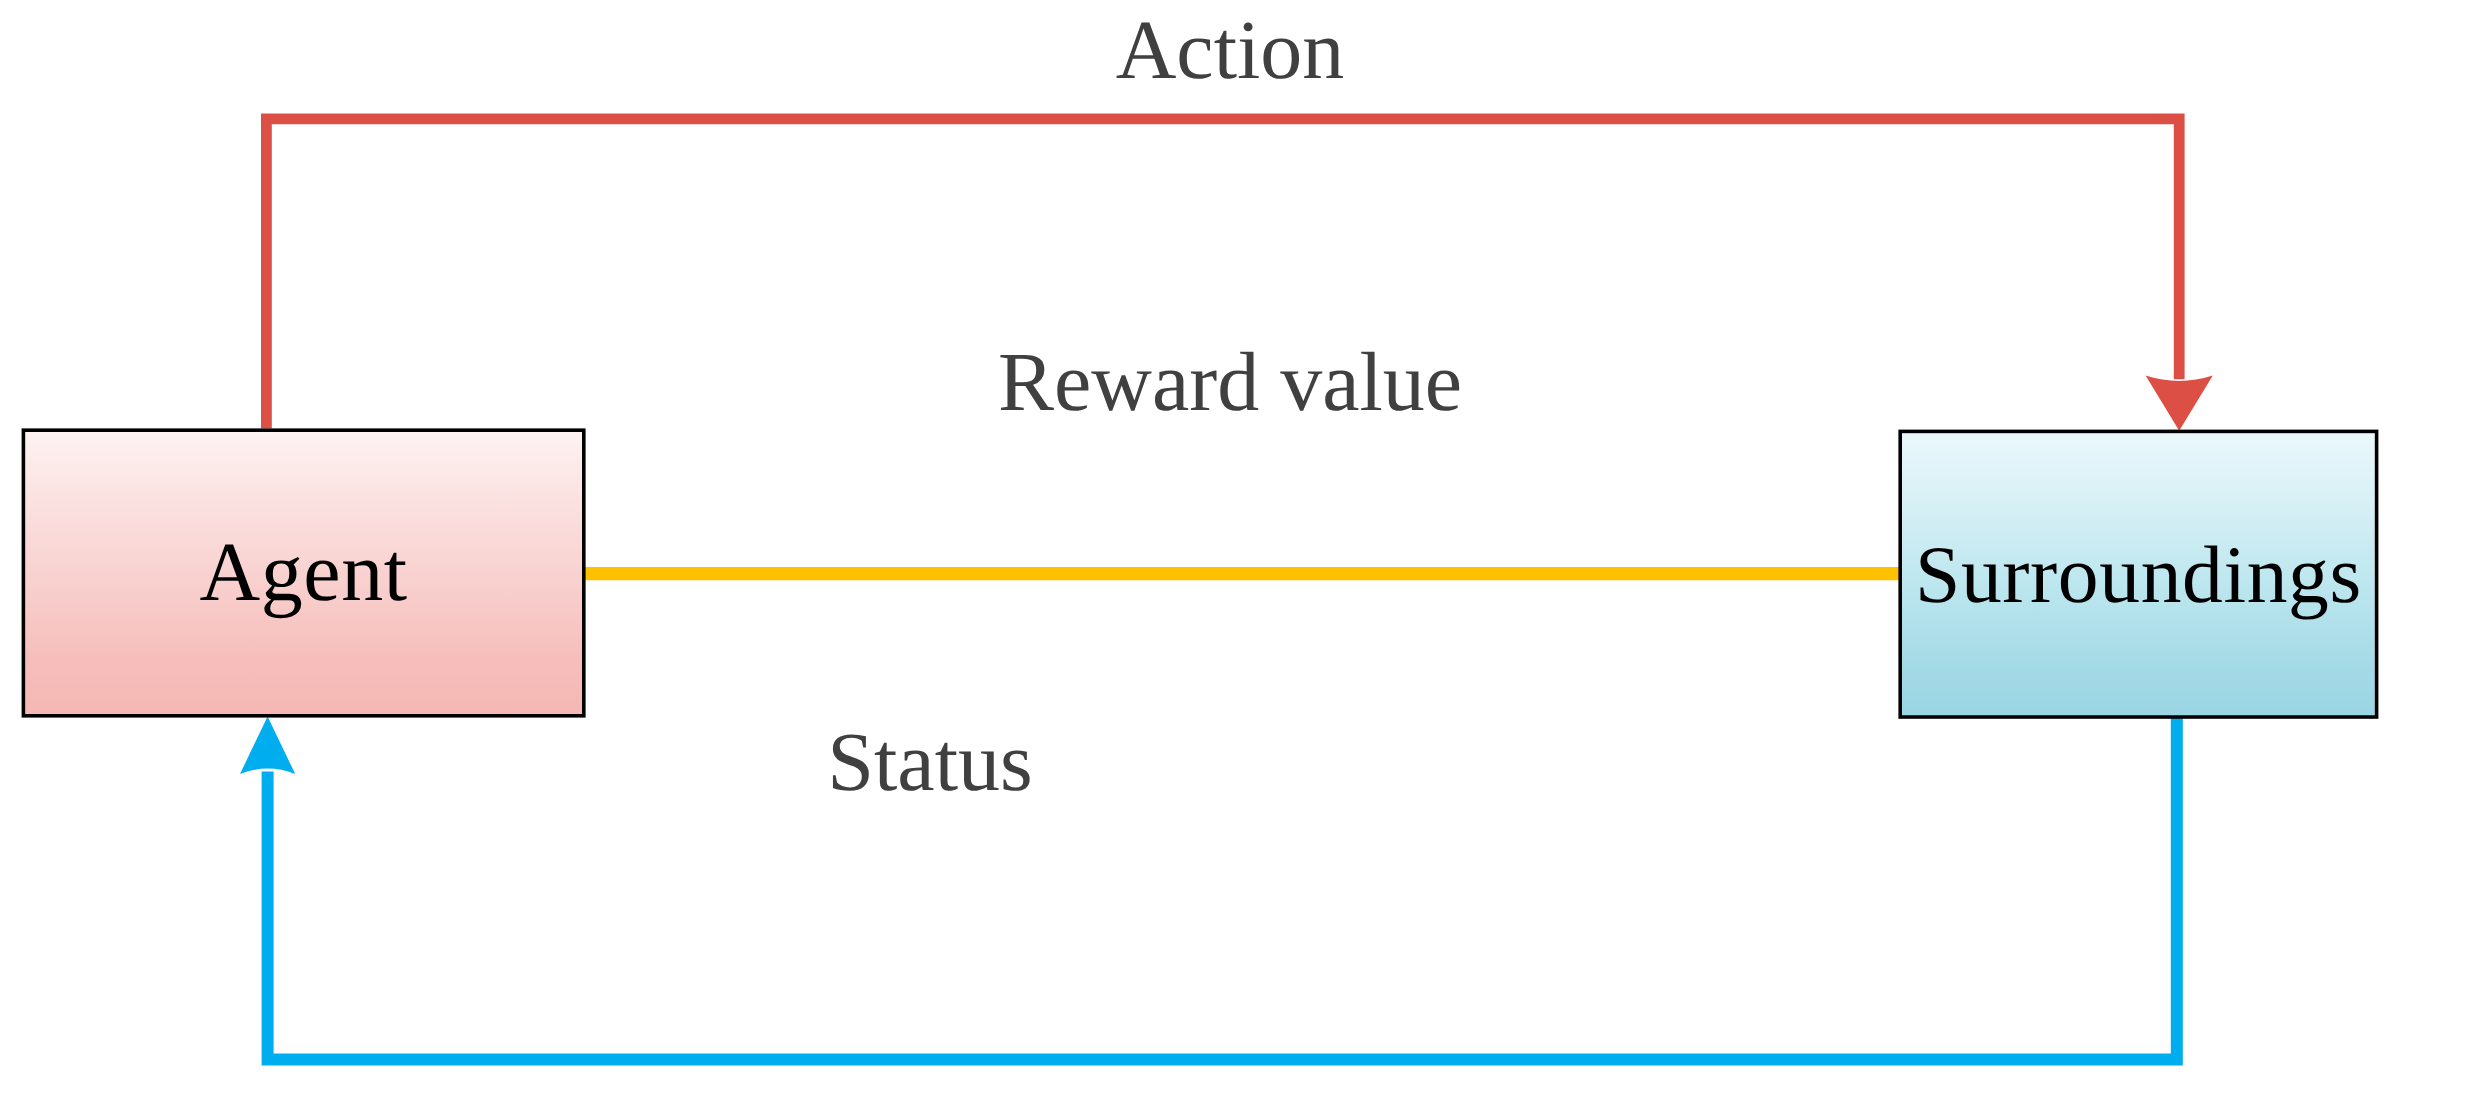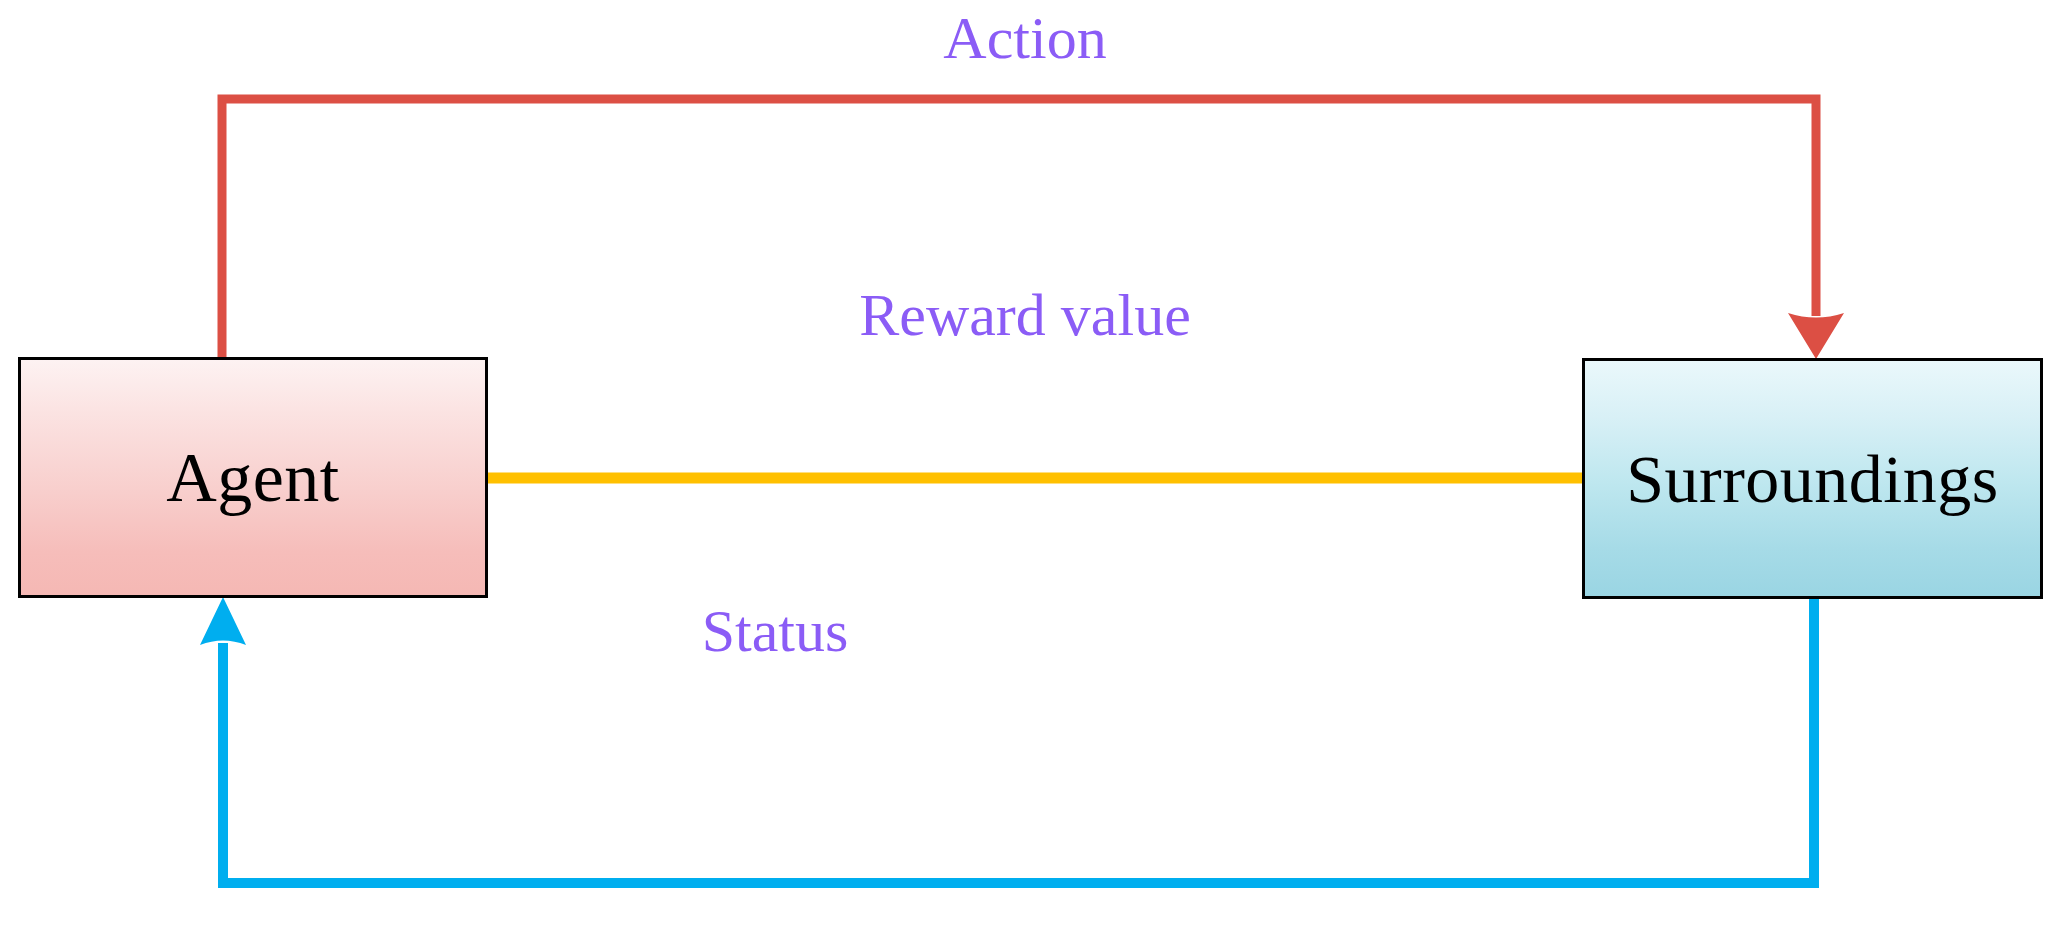--- a/index.html
+++ b/index.html
@@ -46,34 +46,34 @@
   #node-agent {
     left: 18px;
     top: 357px;
     width: 470px;
     height: 241px;
     background: linear-gradient(to bottom, #fdf2f2 0%, #fbe3e2 22%, #f8cfcd 55%, #f6bdba 82%, #f5b8b4 100%);
   }
   #node-surroundings {
     left: 1582px;
     top: 358px;
-    width: 461px;
+    width: 400px;
     height: 241px;
     background: linear-gradient(to bottom, #eaf8fb 0%, #d8f0f6 24%, #bee7ef 52%, #a6dbe7 80%, #9ad5e3 100%);
   }
   #node-surroundings .node-label {
     font-size: 68px;
   }
 
   .edge-label {
     position: absolute;
     font-family: "Liberation Serif", "DejaVu Serif", serif;
-    font-size: 60px;
+    font-size: 70px;
     line-height: 1;
-    color: #8b5cf6;
+    color: #404040;
     white-space: nowrap;
     transform: translateX(-50%);
   }
   #label-action       { left: 1025px; top: 8px; }
   #label-reward-value { left: 1025px; top: 285px; }
   #label-status       { left: 775px;  top: 601px; }
 </style>
 </head>
 <body>
 

